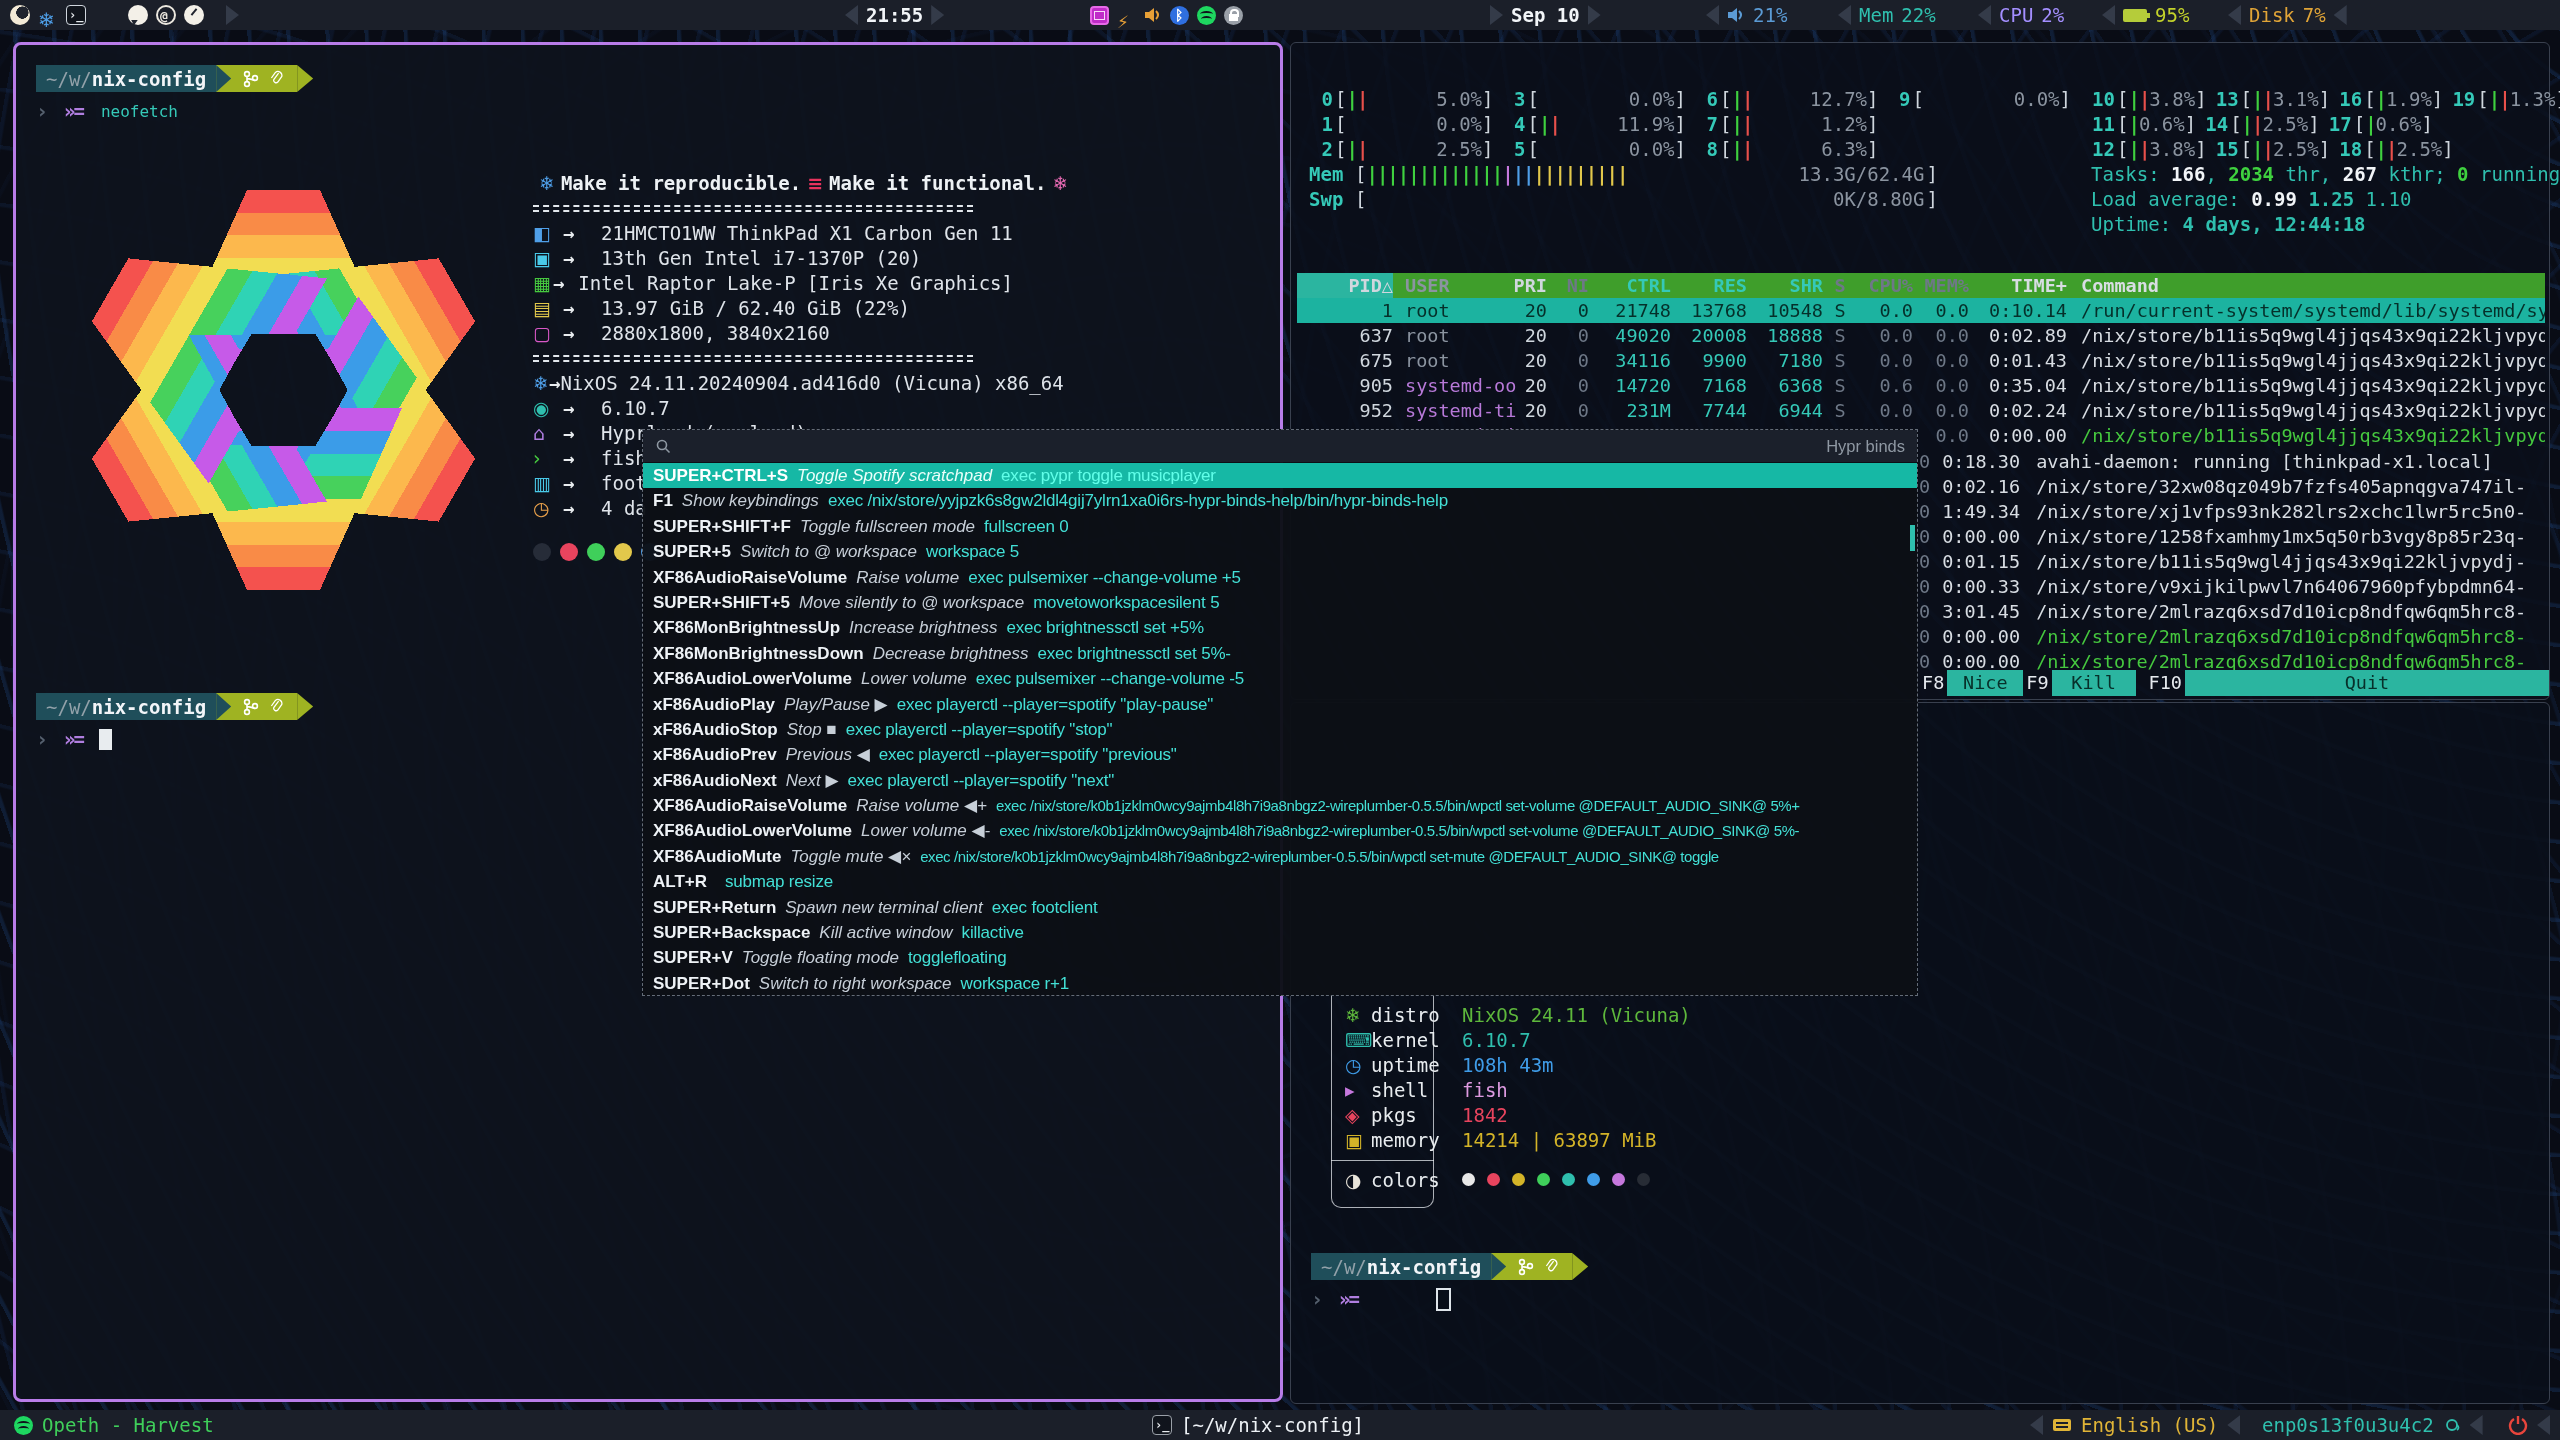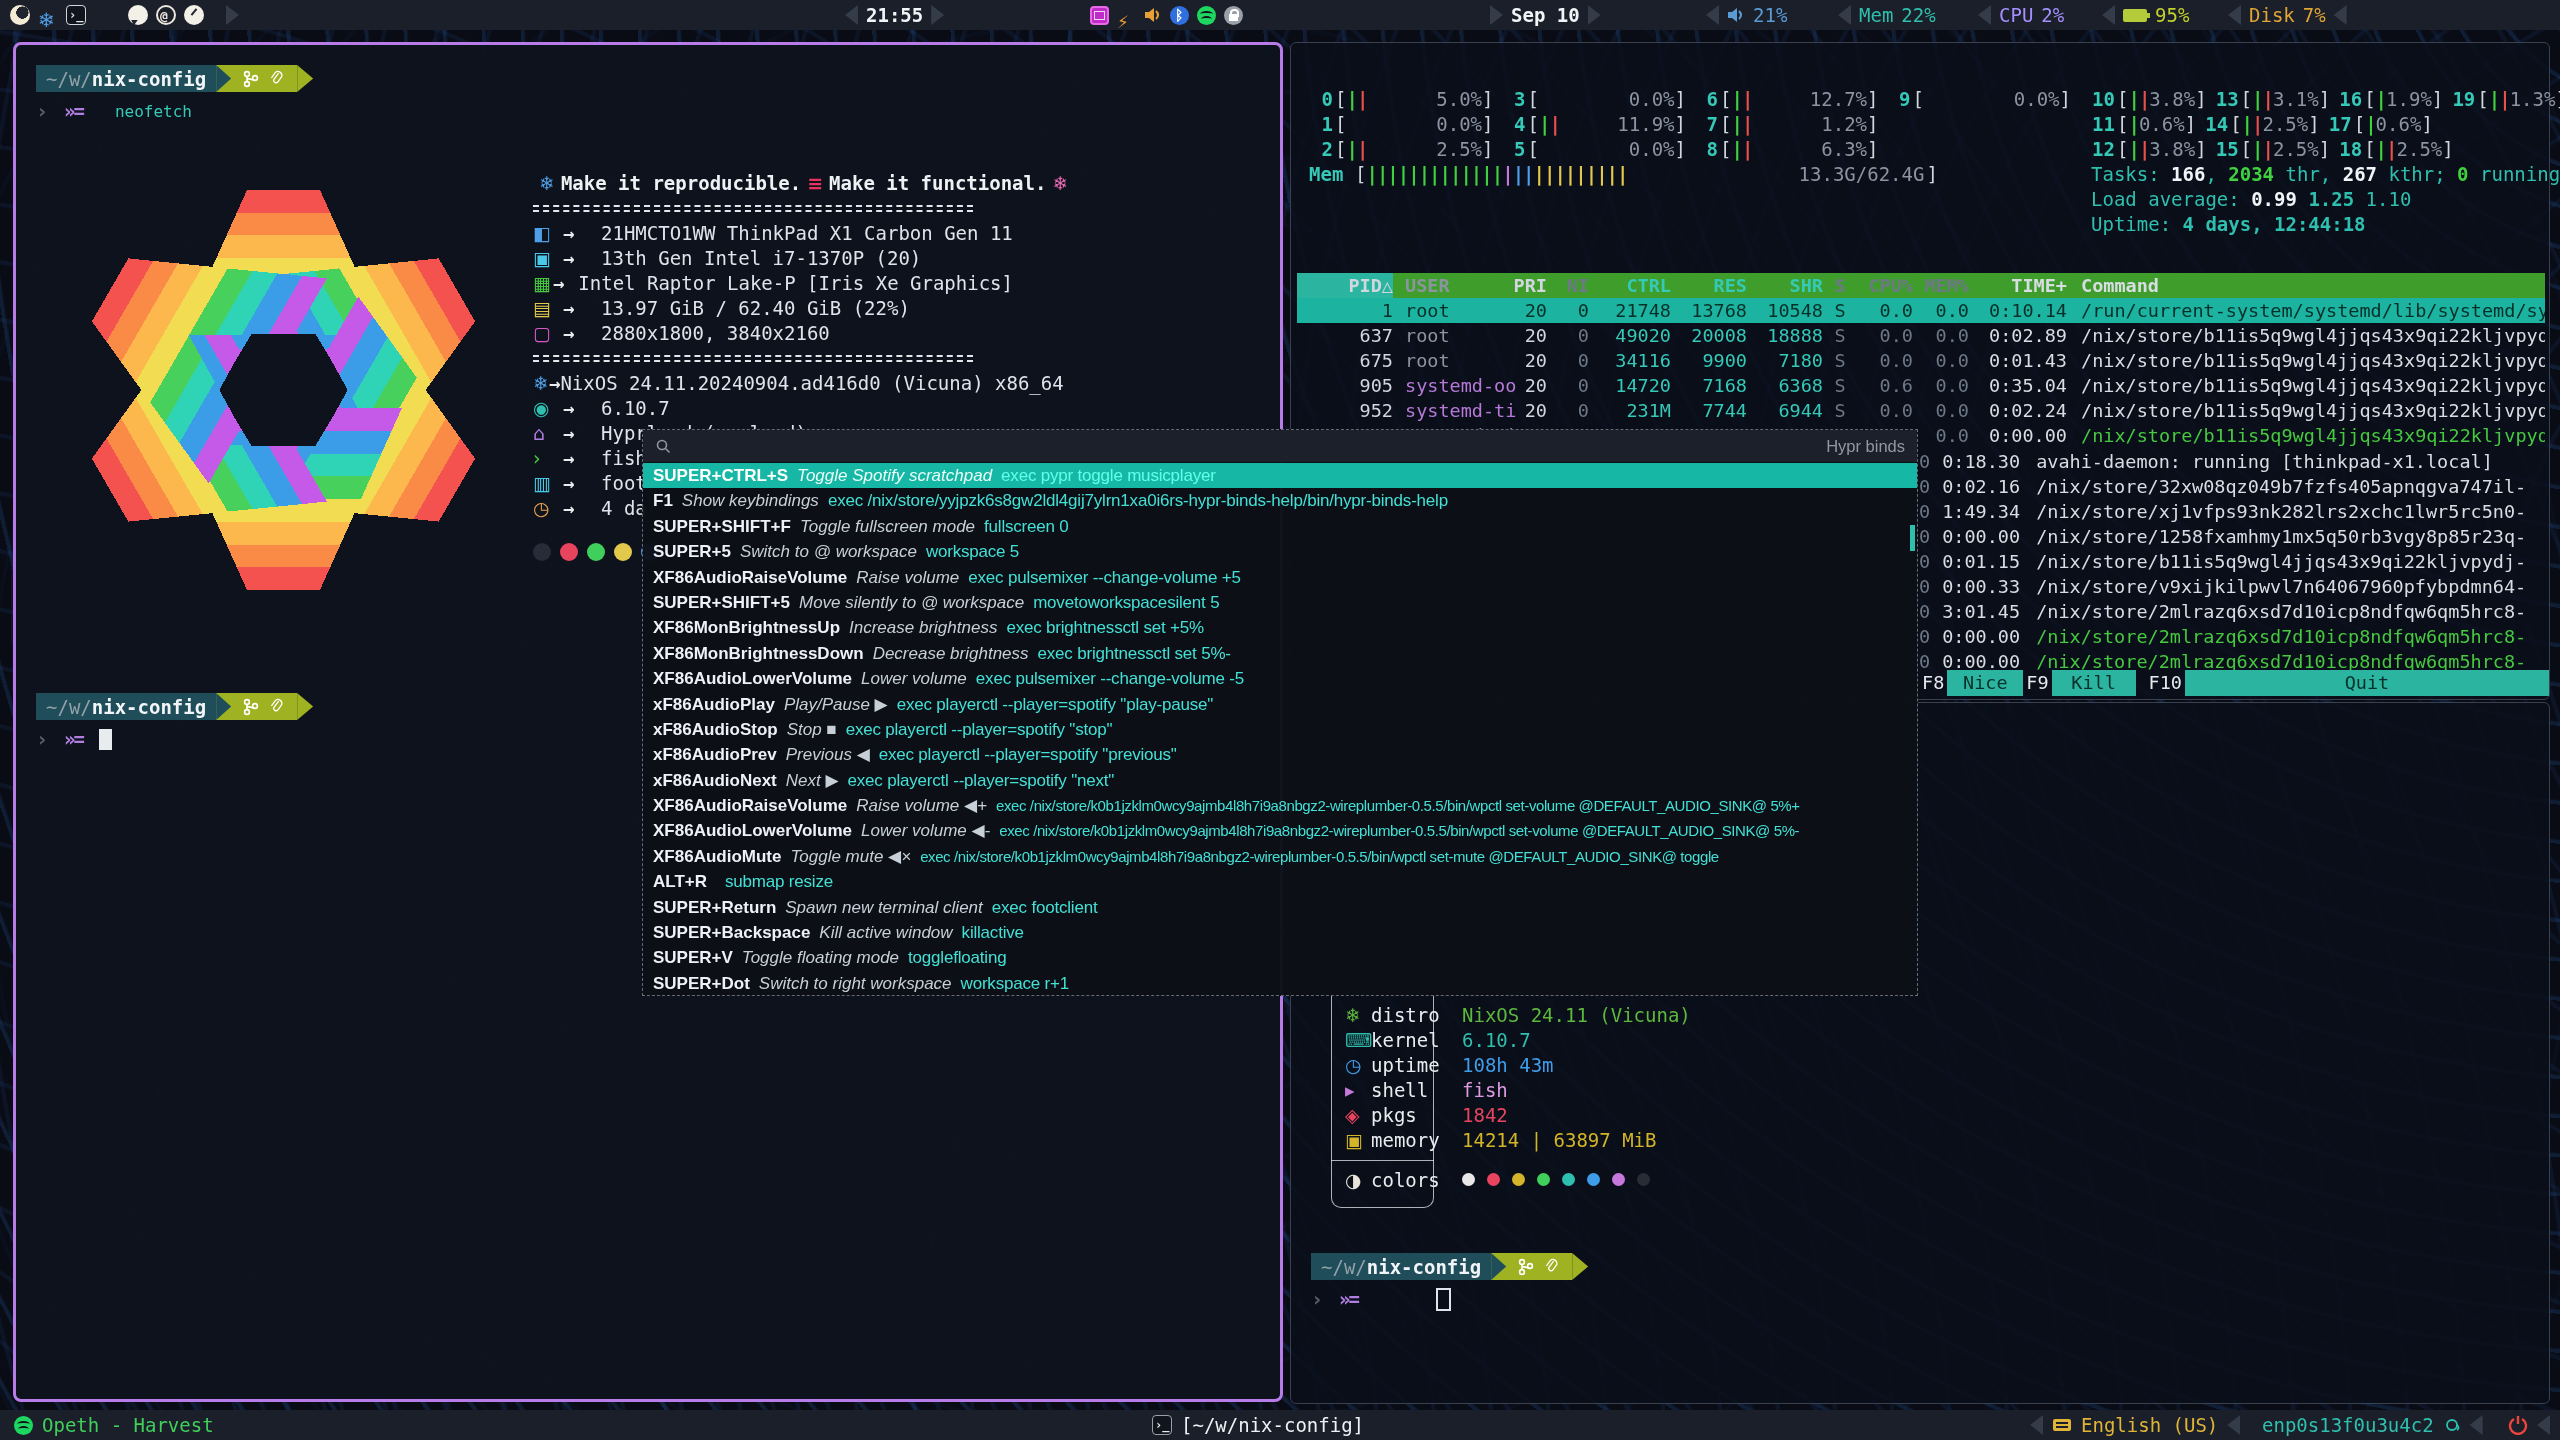--- a/index.html
+++ b/index.html
@@ -71,21 +71,21 @@
   .pseg .bold { color:#f2f5f8; font-weight:bold; }
   .parr1 { width:15px; height:27px; background:#9fb322; position:relative; }
   .parr1::before { content:""; position:absolute; inset:0; background:#1f4e5a; clip-path:polygon(0 0,100% 50%,0 100%); }
   .pgit { display:flex; align-items:center; gap:10px; background:#9fb322; padding:0 12px; height:27px; }
   .parr2 { width:16px; height:27px; background:#9fb322; clip-path:polygon(0 0,100% 50%,0 100%); }
   .cline { display:flex; align-items:center; height:26px; }
   .cchev { color:#55606e; font-size:20px; }
   .cchev::before { content:"›"; font-weight:bold; }
   .cfish { color:#b07ee0; font-weight:bold; font-size:19px; margin-left:16px; }
   .cfish::before { content:"»="; letter-spacing:-2px; }
-  .ccmd { color:#35c9b8; margin-left:32px; }
+  .ccmd { color:#35c9b8; margin-left:18px; }
   .cursor-fill { width:13px; height:21px; background:#e8ecef; }
   .cursor-hollow { width:15px; height:23px; border:2px solid #dfe5ea; }
 
   
   #neoinfo { position:absolute; left:517px; top:126px; width:480px; font-size:19px; line-height:25px; white-space:nowrap; }
   .ntitle { font-weight:bold; color:#eef2f5; }
   .ntitle .tic { font-family:"DejaVu Sans",sans-serif; margin:0 6px; }
   .ndiv { height:25px; display:flex; align-items:center; }
   .ndiv i { display:block; width:440px; height:7px; border-top:2px dashed #e2e7ec; border-bottom:2px dashed #e2e7ec; }
   .irow { display:flex; }
@@ -506,20 +506,28 @@
           <span class="mp">6.3%</span>
           <span class="brR"></span>
         </div>
       </div>
     <div class="membar">
       <span class="mlabel">Mem</span>
         <span class="brL"></span>
       <span class="minner"><span class="tk" style="color:#3fd13f">|||||||||||||</span><span class="tk" style="color:#c678dd">|</span><span class="tk" style="color:#4f9fe8">||</span><span class="tk" style="color:#e2c84b">|||||||||</span><span class="mtxt">13.3G/62.4G</span></span>
       <span class="brR"></span>
     </div>
+    <div class="membar">
+      <span class="mlabel">Swp</span>
+        <span class="brL"></span>
+      <span class="minner">
+          <span class="mtxt">0K/8.80G</span>
+        </span>
+      <span class="brR"></span>
+    </div>
   </div>
   <div id="htophdrR">
     <div class="cpurow">
         <div class="meter">
           <span class="mn">10</span>
           <span class="brL"></span>
           <span class="tg">|</span>
           <span class="tr">|</span>
           <span class="mp">3.8%</span>
           <span class="brR"></span>

